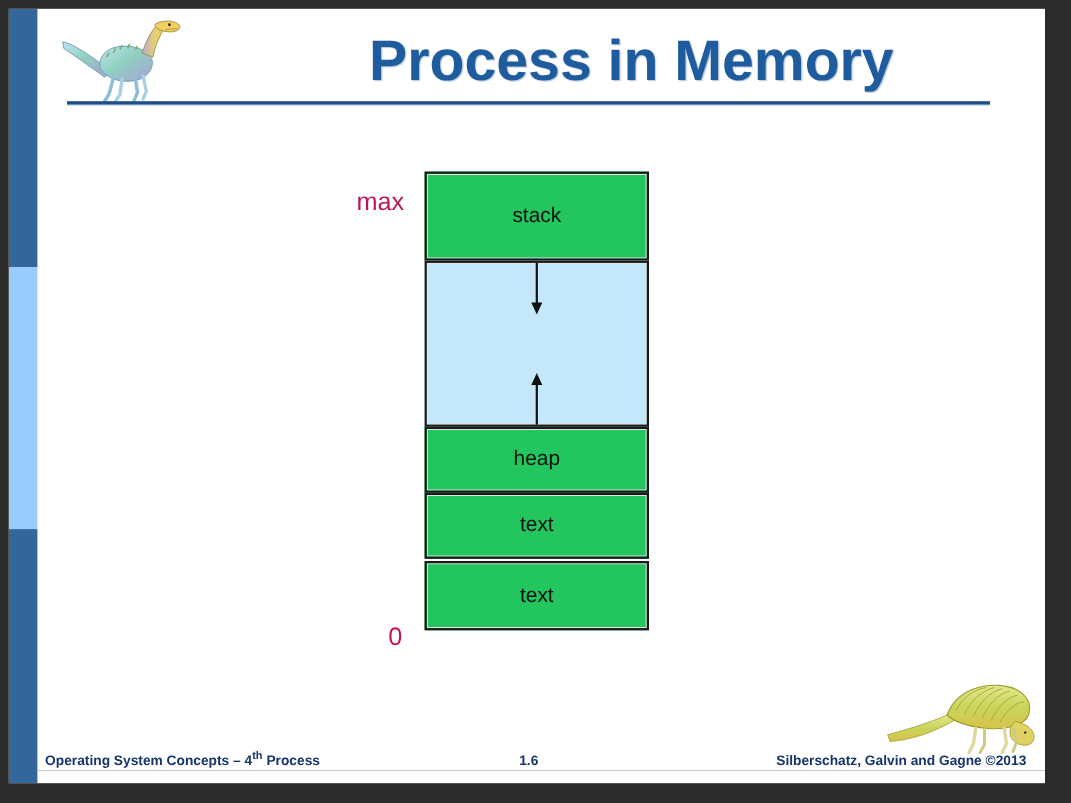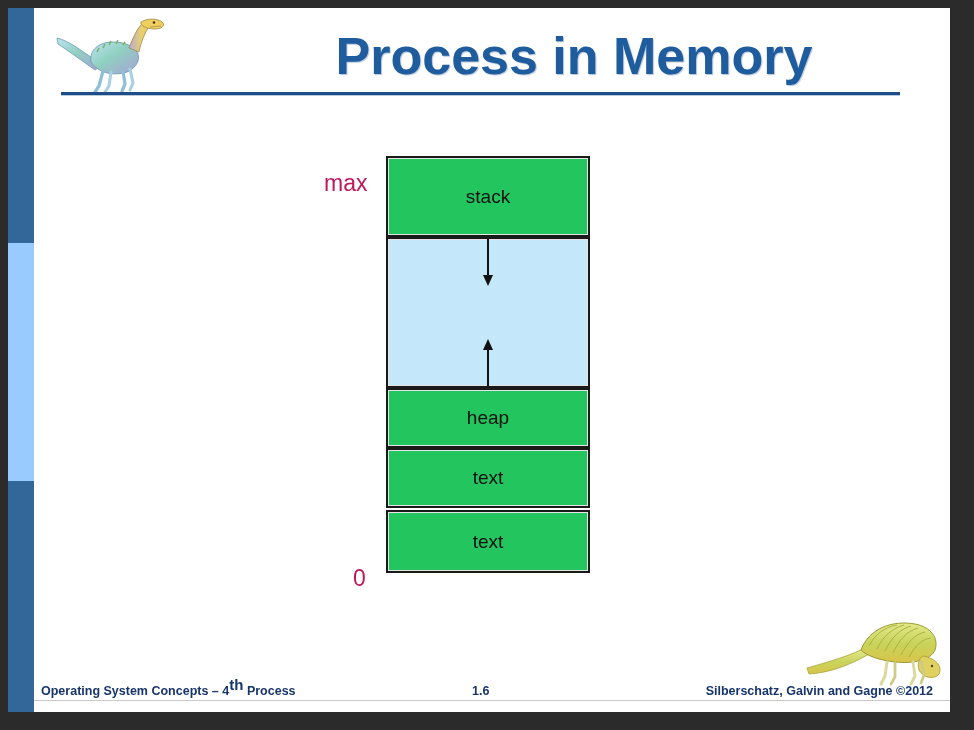--- a/index.html
+++ b/index.html
@@ -185,21 +185,21 @@
     bottom: 14px;
     font-family: "Liberation Sans", sans-serif;
     font-size: 12.5px;
     font-weight: bold;
     color: #17356b;
     white-space: nowrap;
   }
   #footer-left  { left: 7px; }
   #footer-center{ left: 438px; }
   #footer-right { right: 17px; }
-  #footer-left sup { font-size: 15px; }
+  #footer-left sup { font-size: 10px; }
 </style>
 </head>
 <body>
 
 <div id="screen">
 
   <div id="slide">
 
     <div class="rail rail-top"></div>
     <div class="rail rail-mid"></div>
@@ -313,17 +313,17 @@
       <path d="M118 45 L 121 59 L 118 67" stroke="#cfcb86" stroke-width="2.8" fill="none" stroke-linecap="round"></path>
     </svg>
 
     <div id="footer">
       <div id="footer-rule"></div>
 
       <div class="footer-text" id="footer-left"><span>Operating System Concepts – 4</span><sup>th</sup><span> Process</span></div>
 
       <div class="footer-text" id="footer-center">1.6</div>
 
-      <div class="footer-text" id="footer-right">Silberschatz, Galvin and Gagne ©2012</div>
+      <div class="footer-text" id="footer-right">Silberschatz, Galvin and Gagne ©2013</div>
     </div>
 
   </div>
 </div>
 
 </body></html>

